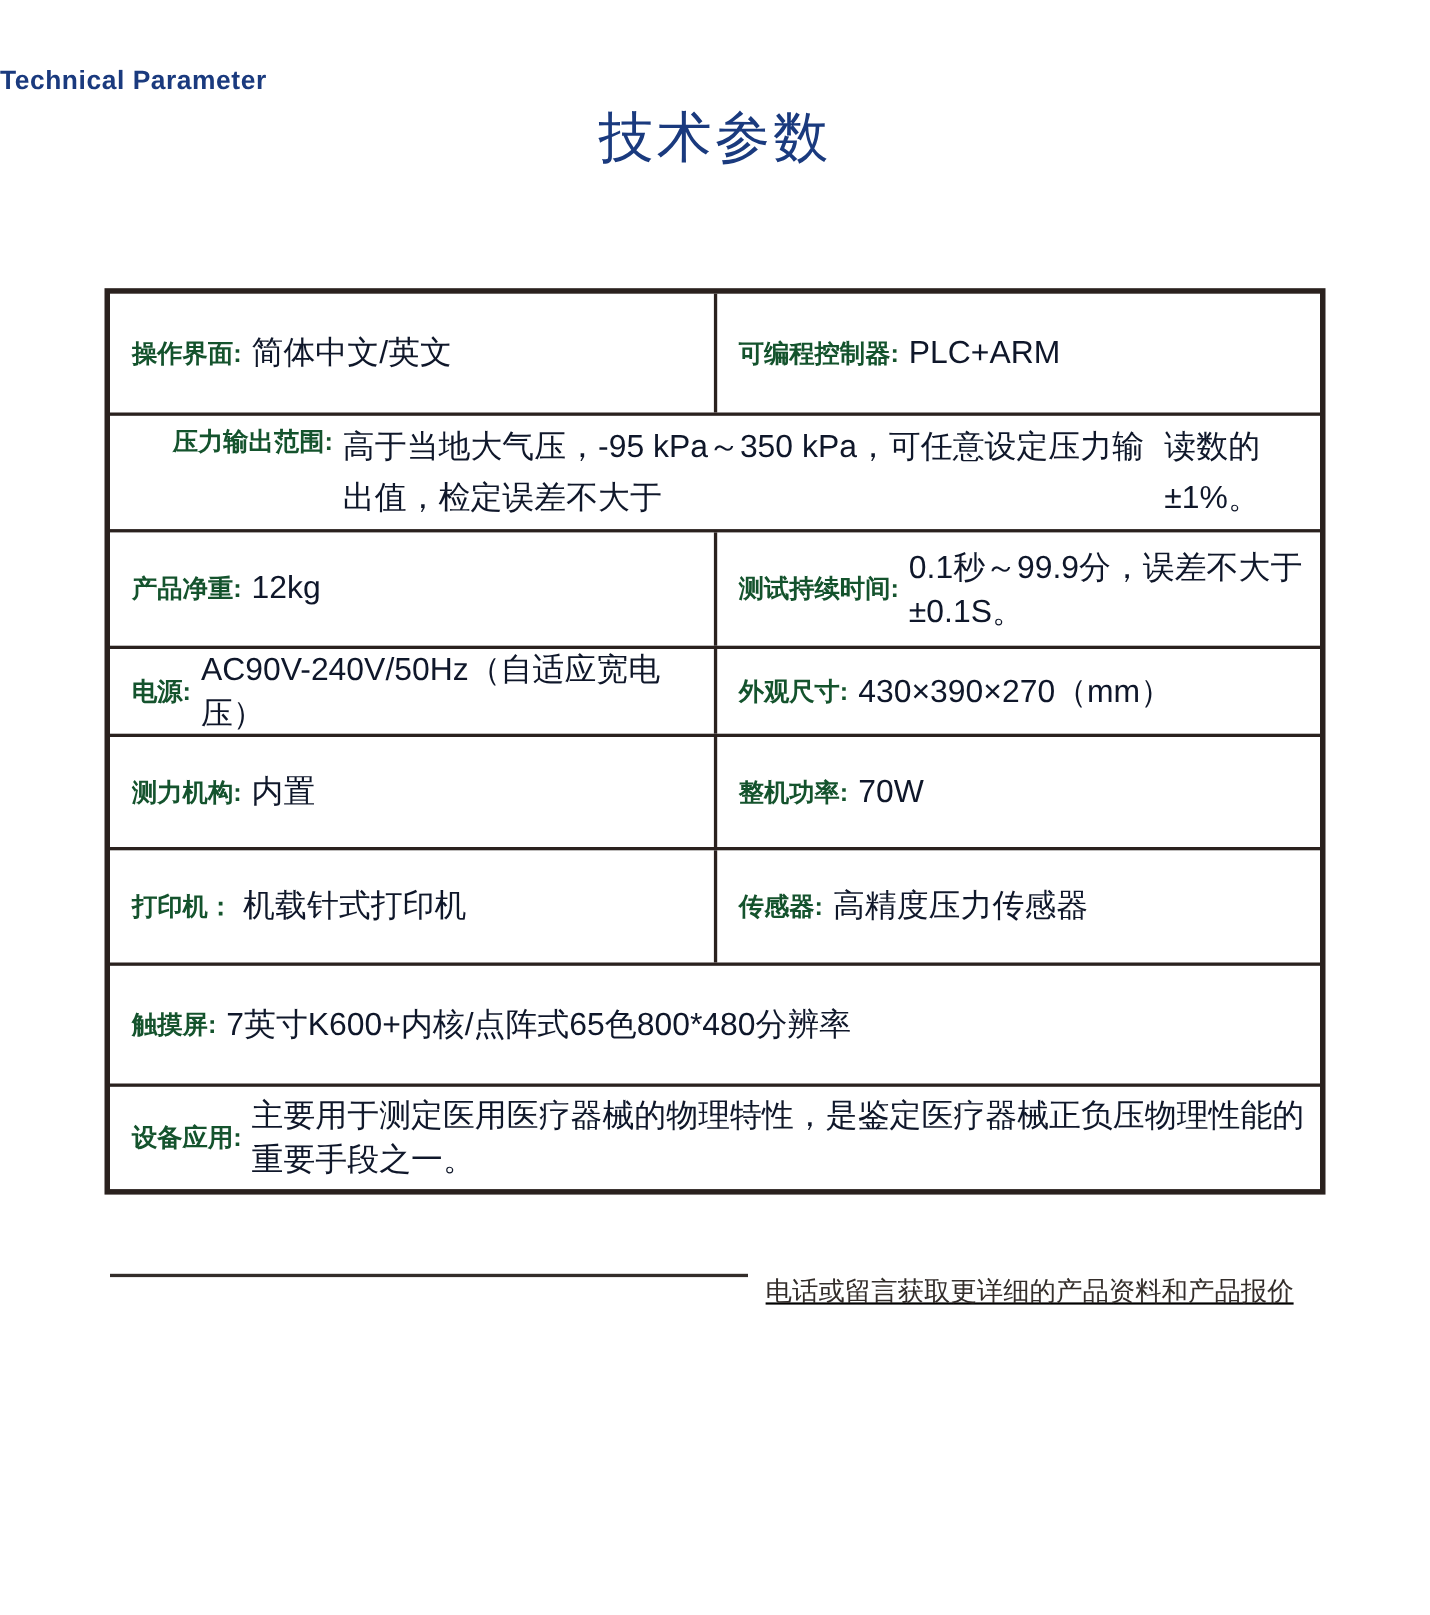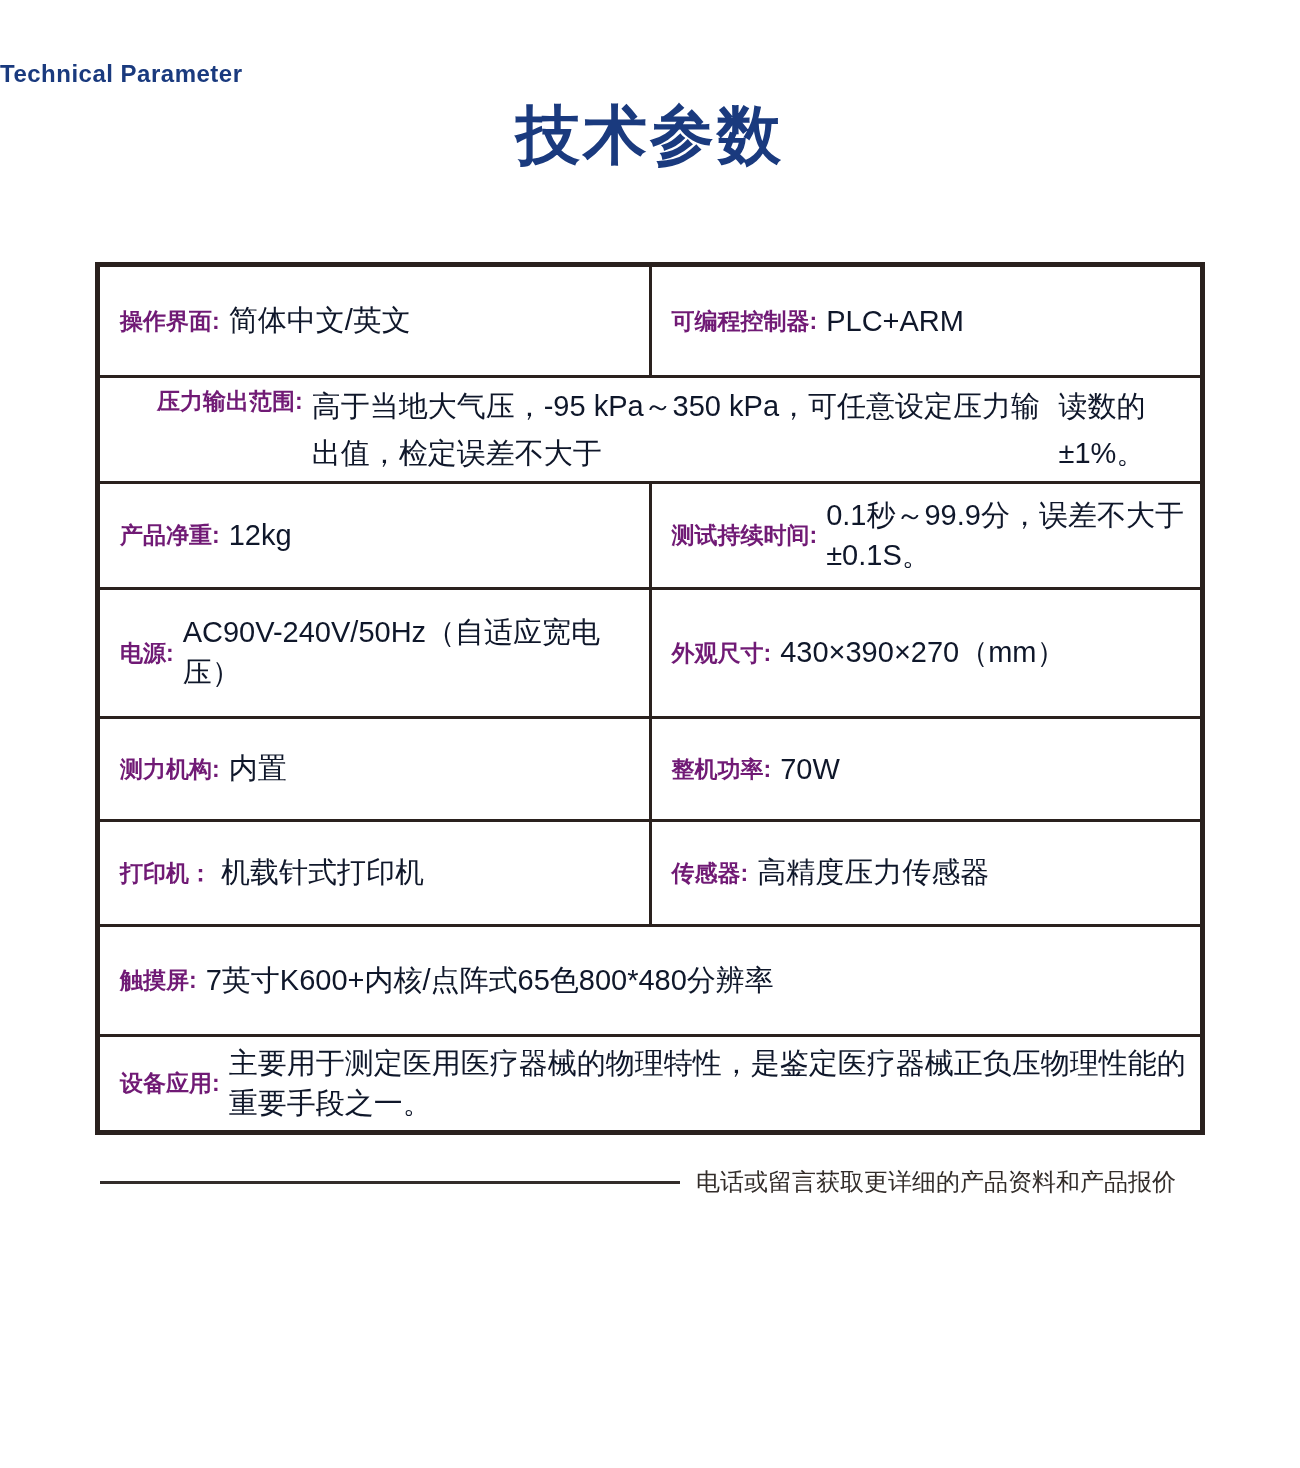--- a/index.html
+++ b/index.html
@@ -12,51 +12,51 @@
   .page { position: relative; width: 1300px; height: 1468px; background: #ffffff; overflow: hidden; }
 
   
   .subtitle {
     position: absolute; top: 60px; left: 0; width: 100%;
     text-align: left; color: #1a3a7e; font-size: 24px; font-weight: bold;
     letter-spacing: 0.5px;
   }
   .title {
     position: absolute; top: 92px; left: 0; width: 100%;
-    text-align: center; color: #1a3a7e; font-size: 64px; font-weight: bold;
+    text-align: center; color: #1a3a7e; font-size: 50px; font-weight: normal;
     letter-spacing: 3px;
   }
 
   
   .spec-table {
     position: absolute; left: 95px; top: 262px; width: 1110px;
     border: 5px solid #2a211e; background: #ffffff;
   }
   .row { display: flex; border-bottom: 3px solid #2a211e; }
   .row:last-child { border-bottom: none; }
   .cell {
     flex: 1; display: flex; align-items: center;
     padding-left: 20px; padding-right: 14px; min-width: 0;
   }
   .cell.right { border-left: 3px solid #2a211e; }
   .label {
-    color: #701a75; font-weight: bold; font-size: 23px;
+    color: #14532d; font-weight: bold; font-size: 23px;
     white-space: nowrap; margin-right: 9px; flex-shrink: 0;
   }
   .value { color: #0f172a; font-size: 29px; font-weight: 500; }
   .value-block { display: flex; flex-direction: row; }
   .value-block .value { line-height: 1.6; }
   .multiline .label { align-self: flex-start; line-height: 1.6; }
   .multiline { align-items: center; margin-left: 37px; }
   .multiline-inner { display: flex; }
 
   
   .footer {
     position: absolute; left: 100px; top: 1158px; width: 1115px; height: 48px;
-    display: flex; align-items: center;
+    display: flex;  text-decoration: underline;
   }
   .footer-line { width: 580px; height: 3px; background: #332d2a; margin-right: 16px; flex-shrink: 0; }
   .footer-note { color: #332d2a; font-size: 24px; font-weight: 500; white-space: nowrap; }
 </style>
 </head>
 <body>
 
 <div class="page">
 
   <div class="subtitle">Technical Parameter</div>
@@ -91,21 +91,21 @@
       <div class="cell">
         <span class="label">产品净重:</span>
         <span class="value">12kg</span>
       </div>
       <div class="cell right">
         <span class="label">测试持续时间:</span>
         <span class="value">0.1秒～99.9分，误差不大于±0.1S。</span>
       </div>
     </div>
 
-    <div class="row" style="height:129px">
+    <div class="row" style="height:80px">
       <div class="cell">
         <span class="label">电源:</span>
         <span class="value">AC90V-240V/50Hz（自适应宽电压）</span>
       </div>
       <div class="cell right">
         <span class="label">外观尺寸:</span>
         <span class="value">430×390×270（mm）</span>
       </div>
     </div>
 

